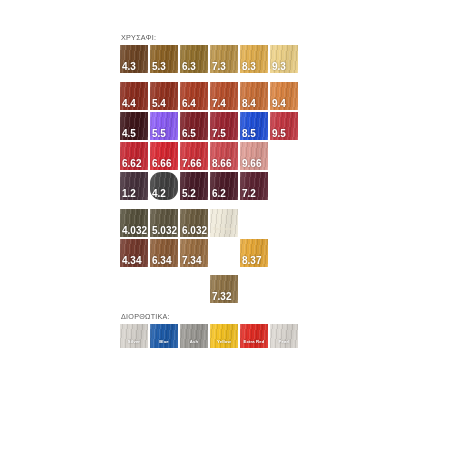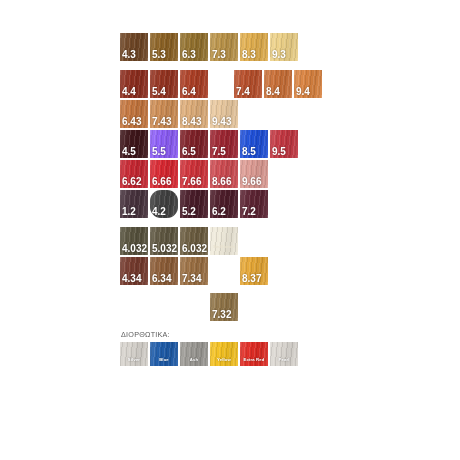--- a/index.html
+++ b/index.html
@@ -112,20 +112,21 @@
     bottom: 4px;
     letter-spacing: 0.15px;
   }
 </style>
 </head>
 <body>
 
 <div id="chart-root">
   <div class="sections">
       <div class="section">
+        <div class="section-title">ΧΡΥΣΑΦΙ:</div>
         <div class="swatch-row">
           <div class="swatch" style="background: rgb(110, 69, 36);">
             <div class="strands"></div>
             <div class="sheen"></div>
             <div class="swatch-code">4.3</div>
           </div>
           <div class="swatch" style="background: rgb(139, 97, 35);">
             <div class="strands"></div>
             <div class="sheen"></div>
             <div class="swatch-code">5.3</div>
@@ -162,56 +163,34 @@
           <div class="swatch" style="background: rgb(148, 50, 31);">
             <div class="strands"></div>
             <div class="sheen"></div>
             <div class="swatch-code">5.4</div>
           </div>
           <div class="swatch" style="background: rgb(171, 61, 35);">
             <div class="strands"></div>
             <div class="sheen"></div>
             <div class="swatch-code">6.4</div>
           </div>
-          <div class="swatch" style="background: rgb(184, 79, 43); margin-left: 24px;">
+          <div class="swatch" style="background: rgb(184, 79, 43);">
             <div class="strands"></div>
             <div class="sheen"></div>
             <div class="swatch-code">7.4</div>
           </div>
           <div class="swatch" style="background: rgb(201, 111, 55);">
             <div class="strands"></div>
             <div class="sheen"></div>
             <div class="swatch-code">8.4</div>
           </div>
           <div class="swatch" style="background: rgb(217, 130, 63);">
             <div class="strands"></div>
             <div class="sheen"></div>
             <div class="swatch-code">9.4</div>
-          </div>
-        </div>
-        <div class="swatch-row">
-          <div class="swatch" style="background: rgb(195, 116, 60);">
-            <div class="strands"></div>
-            <div class="sheen"></div>
-            <div class="swatch-code">6.43</div>
-          </div>
-          <div class="swatch" style="background: rgb(204, 139, 82);">
-            <div class="strands"></div>
-            <div class="sheen"></div>
-            <div class="swatch-code">7.43</div>
-          </div>
-          <div class="swatch" style="background: rgb(220, 171, 119);">
-            <div class="strands"></div>
-            <div class="sheen"></div>
-            <div class="swatch-code">8.43</div>
-          </div>
-          <div class="swatch" style="background: rgb(232, 199, 157);">
-            <div class="strands"></div>
-            <div class="sheen"></div>
-            <div class="swatch-code">9.43</div>
           </div>
         </div>
         <div class="swatch-row">
           <div class="swatch" style="background: rgb(61, 20, 24);">
             <div class="strands"></div>
             <div class="sheen"></div>
             <div class="swatch-code">4.5</div>
           </div>
           <div class="swatch" style="background: #8b5cf6;">
             <div class="strands"></div>

